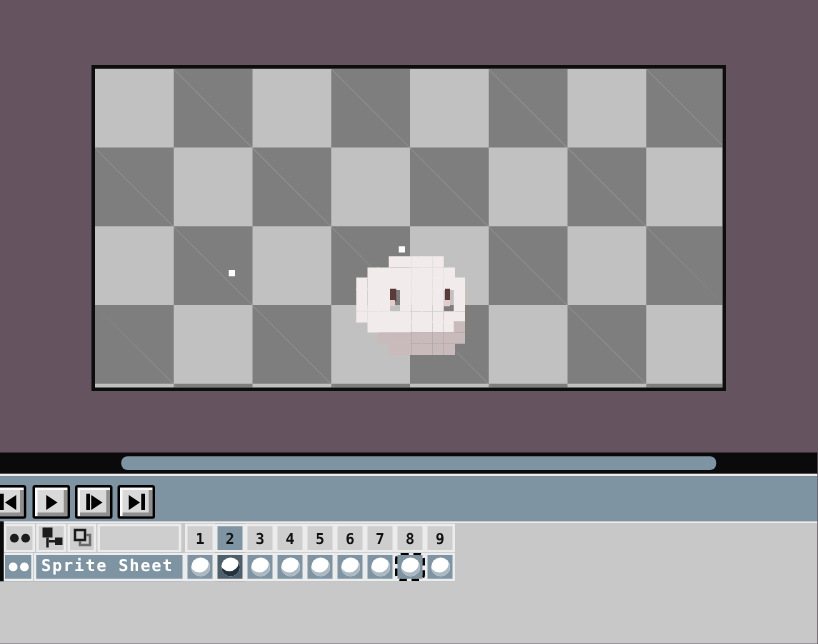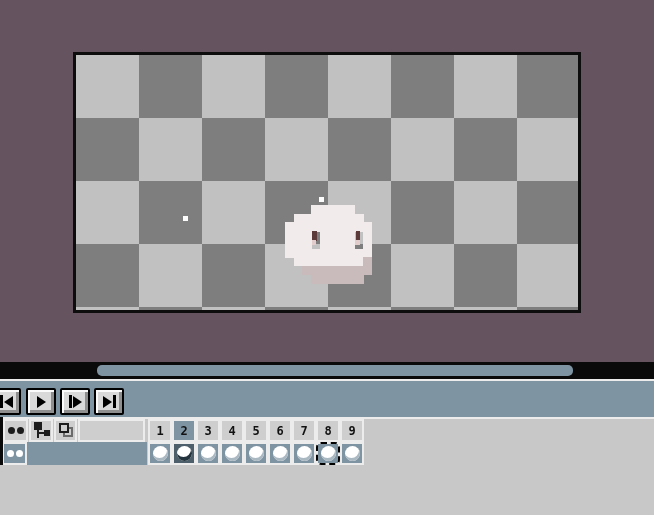--- a/index.html
+++ b/index.html
@@ -241,20 +241,23 @@
         </div>
       </div>
 
     <div class="layer-strip"></div>
     <div class="lcell" style="left:2px;width:25px;justify-content:center;">
       <span class="eyedots light">
           <i></i>
           <i></i>
         </span>
     </div>
+    <div class="lcell" style="left:27px;width:121px;">
+      <span class="layer-name">Sprite Sheet</span>
+    </div>
 
     <div id="cels">
         <div class="cel" style="left: 148px;">
           <span class="dot-cel"></span>
         </div>
         <div class="cel sel" style="left: 172px;">
           <span class="dot-cel"></span>
         </div>
         <div class="cel" style="left: 196px;">
           <span class="dot-cel"></span>

